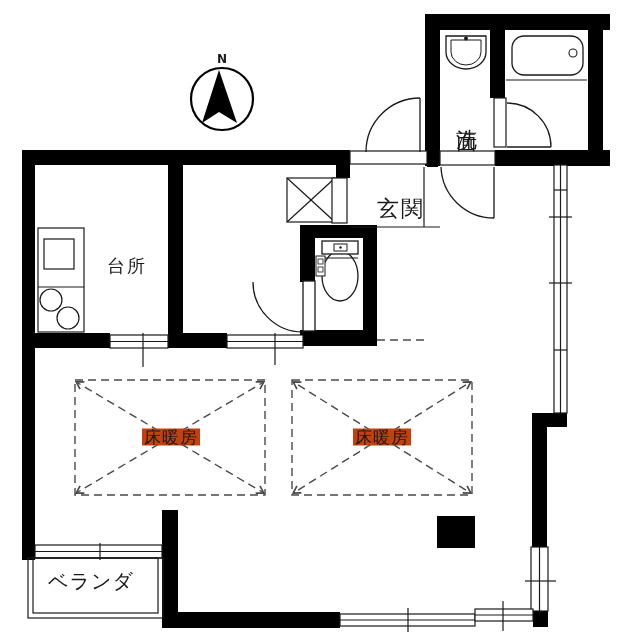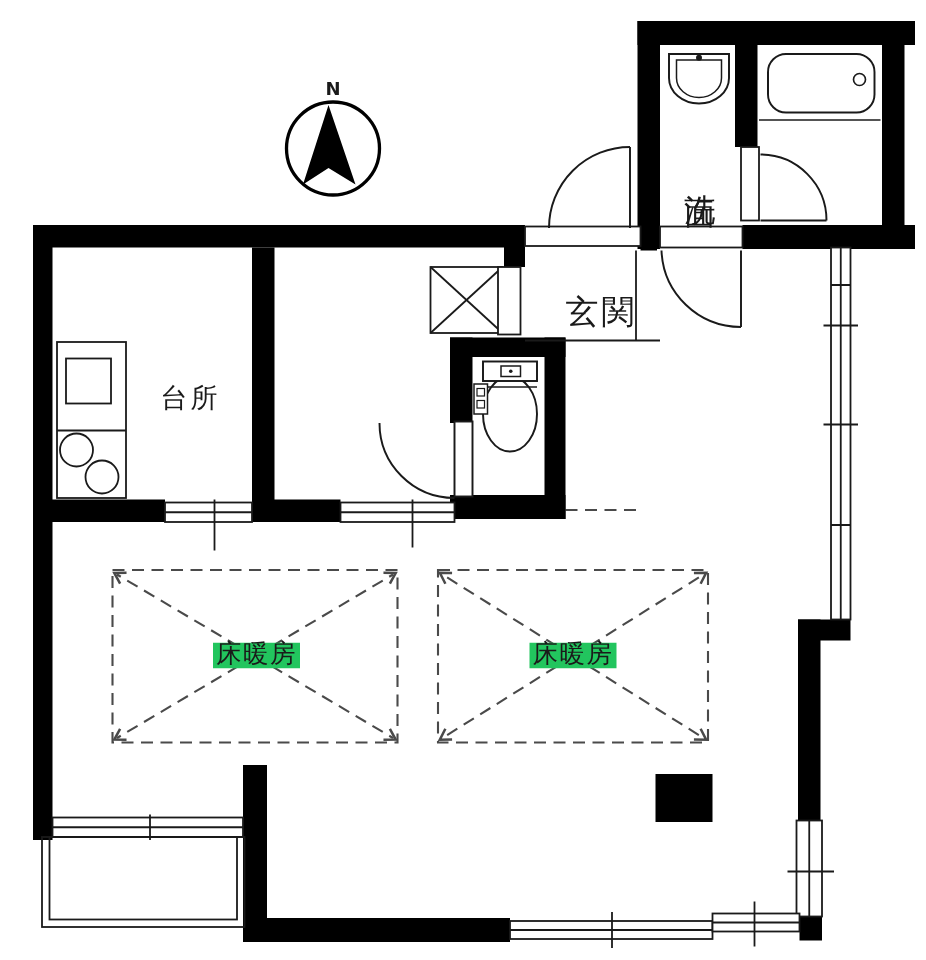--- a/index.html
+++ b/index.html
@@ -4,21 +4,21 @@
 <style>
   html,body{margin:0;padding:0;background:#ffffff;}
   .plan{position:relative;width:617px;height:640px;background:#fff;overflow:hidden;
         font-family:"DejaVu Sans",sans-serif;color:#000;}
   .plan svg{position:absolute;left:0;top:0;}
   .lbl{position:absolute;transform:translate(-50%,-50%);white-space:nowrap;
        color:#1a1a1a;line-height:1;user-select:none;}
   .lbl-kitchen{left:127px;top:266px;font-size:18px;letter-spacing:2px;}
   .lbl-entrance{left:401px;top:198px;font-size:22px;letter-spacing:2px;margin-top:11px;}
   .lbl-washroom{left:466px;top:116px;font-size:21px;writing-mode:vertical-rl;letter-spacing:4px;}
-  .lbl-fh{font-size:17px;background:#22c55e;padding:0 2px;letter-spacing:1px;}
+  .lbl-fh{font-size:17px;background:#c2410c;padding:0 2px;letter-spacing:1px;}
   .lbl-fh1{left:171px;top:437px;}
   .lbl-fh2{left:382px;top:437px;}
   .lbl-veranda{left:91px;top:581px;font-size:20px;letter-spacing:1px;}
   .lbl-north{left:222px;top:59px;font-size:12px;font-weight:bold;}
 </style>
 </head>
 <body>
 
 <div class="plan">
 
@@ -191,14 +191,15 @@
     <polygon points="219,70 237,123 219,112 202,123" fill="#000"></polygon>
   </g>
 </svg>
 
 <div class="lbl lbl-north">N</div>
 <div class="lbl lbl-kitchen">台所</div>
 <div class="lbl lbl-entrance">玄関</div>
 <div class="lbl lbl-washroom">洗面</div>
 <div class="lbl lbl-fh lbl-fh1">床暖房</div>
 <div class="lbl lbl-fh lbl-fh2">床暖房</div>
+<div class="lbl lbl-veranda">ベランダ</div>
 
 </div>
 
 </body></html>

